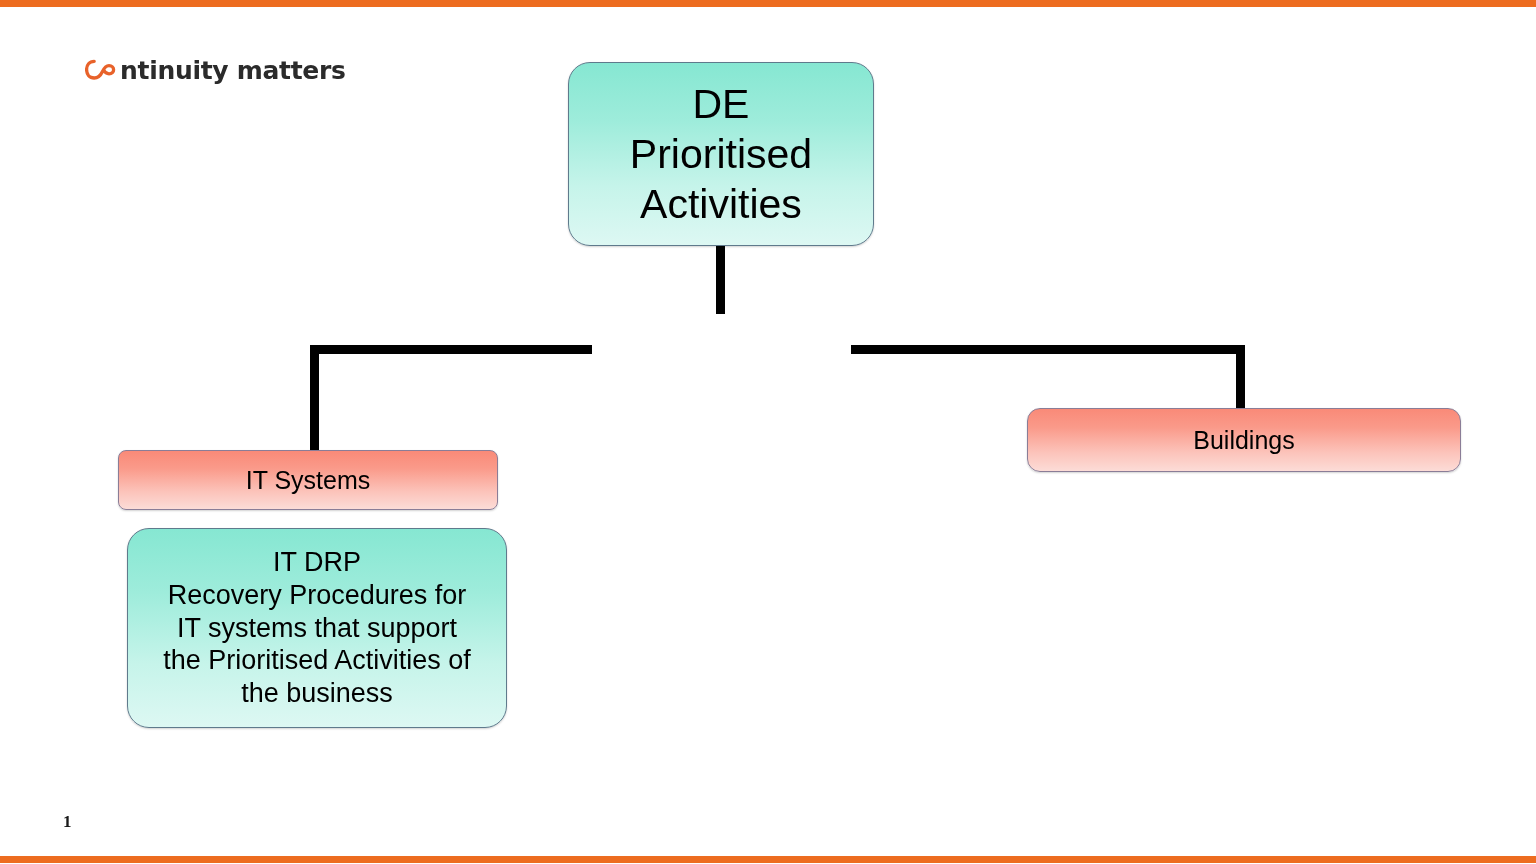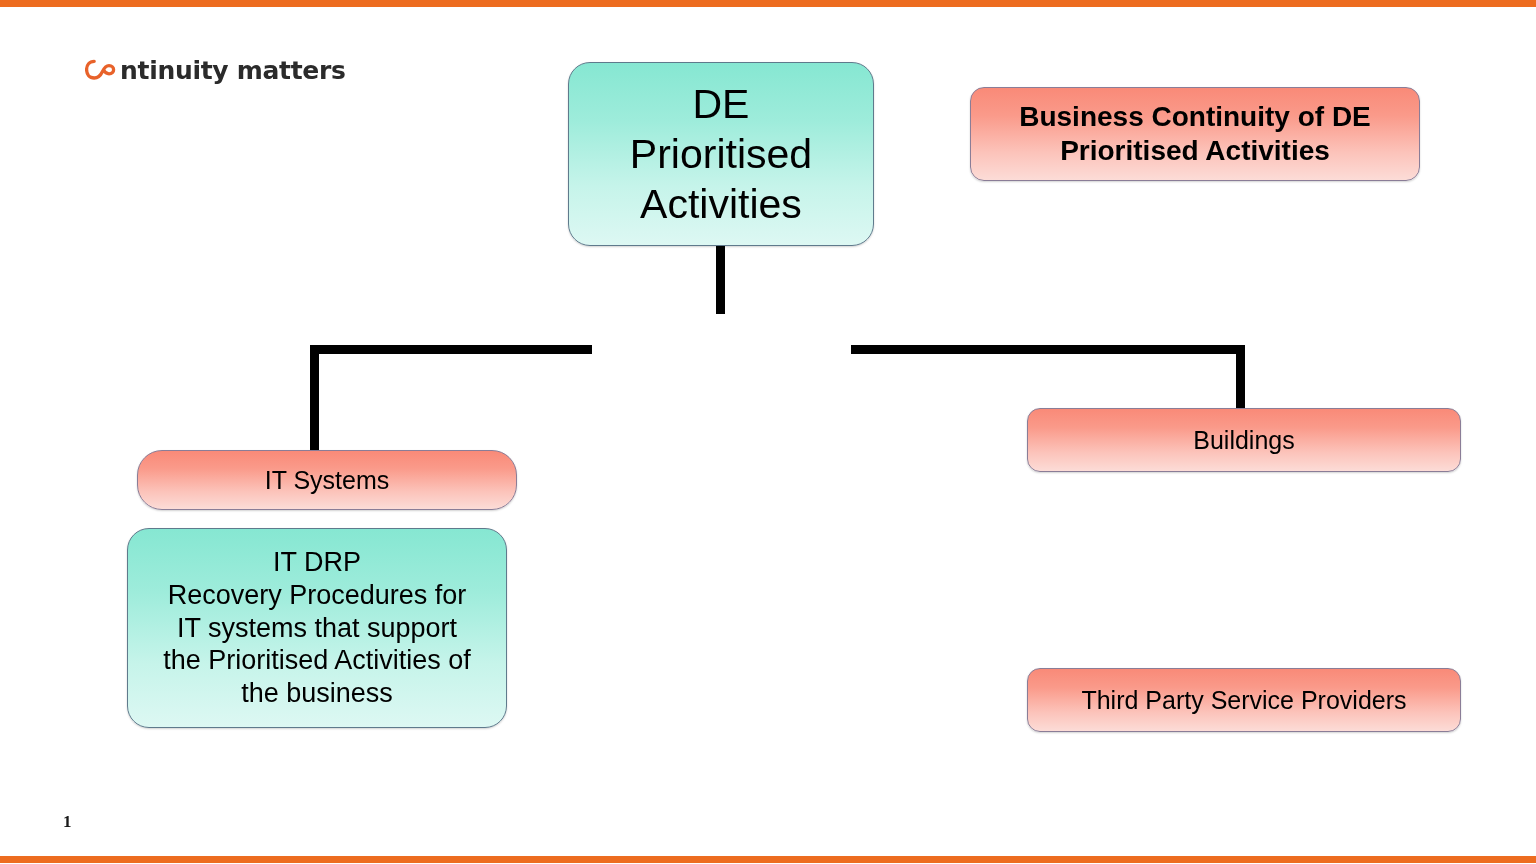--- a/index.html
+++ b/index.html
@@ -100,22 +100,22 @@
   }
   #node-title {
     left: 970px; top: 87px;  width: 450px; height: 94px;
     font-size: 28px; font-weight: 700; border-radius: 14px;
   }
   #node-resources {
     left: 586px; top: 310px; width: 270px; height: 79px;
     font-size: 28px; border-radius: 14px;
   }
   #node-it-systems {
-    left: 137px; top: 450px; width: 380px; height: 60px;
-    font-size: 25px; border-radius: 25px;
+    left: 118px; top: 450px; width: 380px; height: 60px;
+    font-size: 25px; border-radius: 8px;
   }
   #node-it-drp {
     left: 127px; top: 528px; width: 380px; height: 200px;
     font-size: 27px; border-radius: 22px;
   }
   #node-buildings {
     left: 1027px; top: 408px; width: 434px; height: 64px;
     font-size: 25px; border-radius: 13px;
   }
   #node-people {
@@ -164,41 +164,35 @@
   <div class="conn" id="conn-left-vert"></div>
   <div class="conn" id="conn-right-horiz"></div>
   <div class="conn" id="conn-right-vert"></div>
 
   <div class="node teal" id="node-de">
     <span class="label">DE
 Prioritised
 Activities</span>
   </div>
 
-  <div class="node salmon" id="node-title">
-    <span class="label">Business Continuity of DE Prioritised Activities</span>
-  </div>
 
 
   <div class="node salmon" id="node-it-systems">
     <span class="label">IT Systems</span>
   </div>
 
   <div class="node salmon" id="node-buildings">
     <span class="label">Buildings</span>
   </div>
 
   <div class="node teal" id="node-it-drp">
     <span class="label">IT DRP
 Recovery Procedures for
 IT systems that support
 the Prioritised Activities of
 the business</span>
   </div>
 
 
-  <div class="node salmon" id="node-third-party">
-    <span class="label">Third Party Service Providers</span>
-  </div>
 
   <div id="page-number">1</div>
 
 </div>
 
 </body></html>

